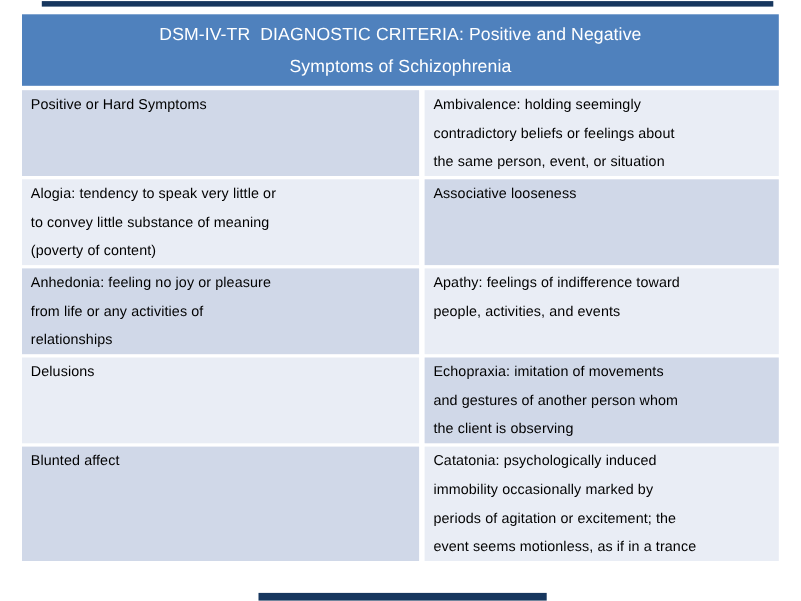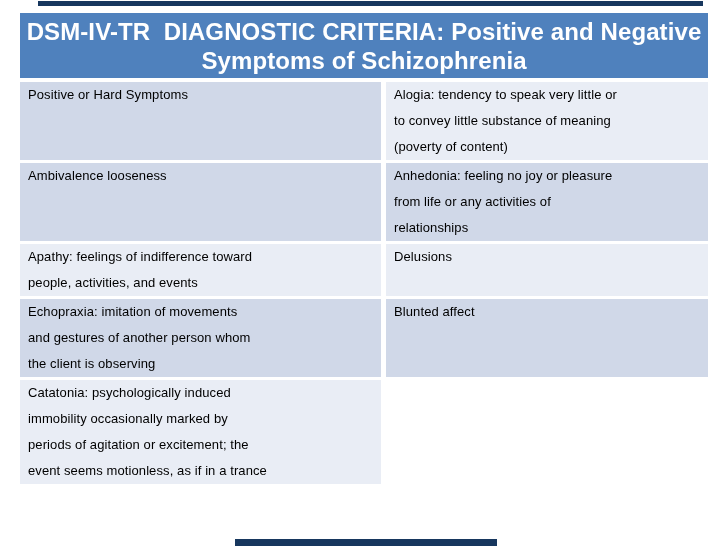--- a/index.html
+++ b/index.html
@@ -29,22 +29,22 @@
     position: absolute;
     left: 20px; top: 13px;
     width: 688px; height: 65px;
     background: #4F81BD;
     display: flex;
     align-items: center;
     justify-content: center;
   }
   .title {
     color: #FFFFFF;
-    font-size: 24px;
-    font-weight: bold;
+    font-size: 16px;
+    font-weight: normal;
     line-height: 29px;
     text-align: center;
     white-space: pre-wrap;
     letter-spacing: 0.1px;
   }
 
   .symptoms-table {
     position: absolute;
     left: 20px; top: 82px;
     width: 688px;
@@ -74,25 +74,28 @@
 
   <div class="title-bar">
     <div class="title">DSM-IV-TR  DIAGNOSTIC CRITERIA: Positive and Negative
 Symptoms of Schizophrenia</div>
   </div>
 
   <div class="symptoms-table">
 
     <div class="cell band-dark">Positive or Hard Symptoms</div>
 
+    <div class="cell band-light">Ambivalence: holding seemingly
+contradictory beliefs or feelings about
+the same person, event, or situation</div>
     <div class="cell band-light">Alogia: tendency to speak very little or
 to convey little substance of meaning
 (poverty of content)</div>
 
-    <div class="cell band-dark">Ambivalence looseness</div>
+    <div class="cell band-dark">Associative looseness</div>
     <div class="cell band-dark">Anhedonia: feeling no joy or pleasure
 from life or any activities of
 relationships</div>
 
     <div class="cell band-light">Apathy: feelings of indifference toward
 people, activities, and events</div>
     <div class="cell band-light">Delusions</div>
 
     <div class="cell band-dark">Echopraxia: imitation of movements
 and gestures of another person whom

